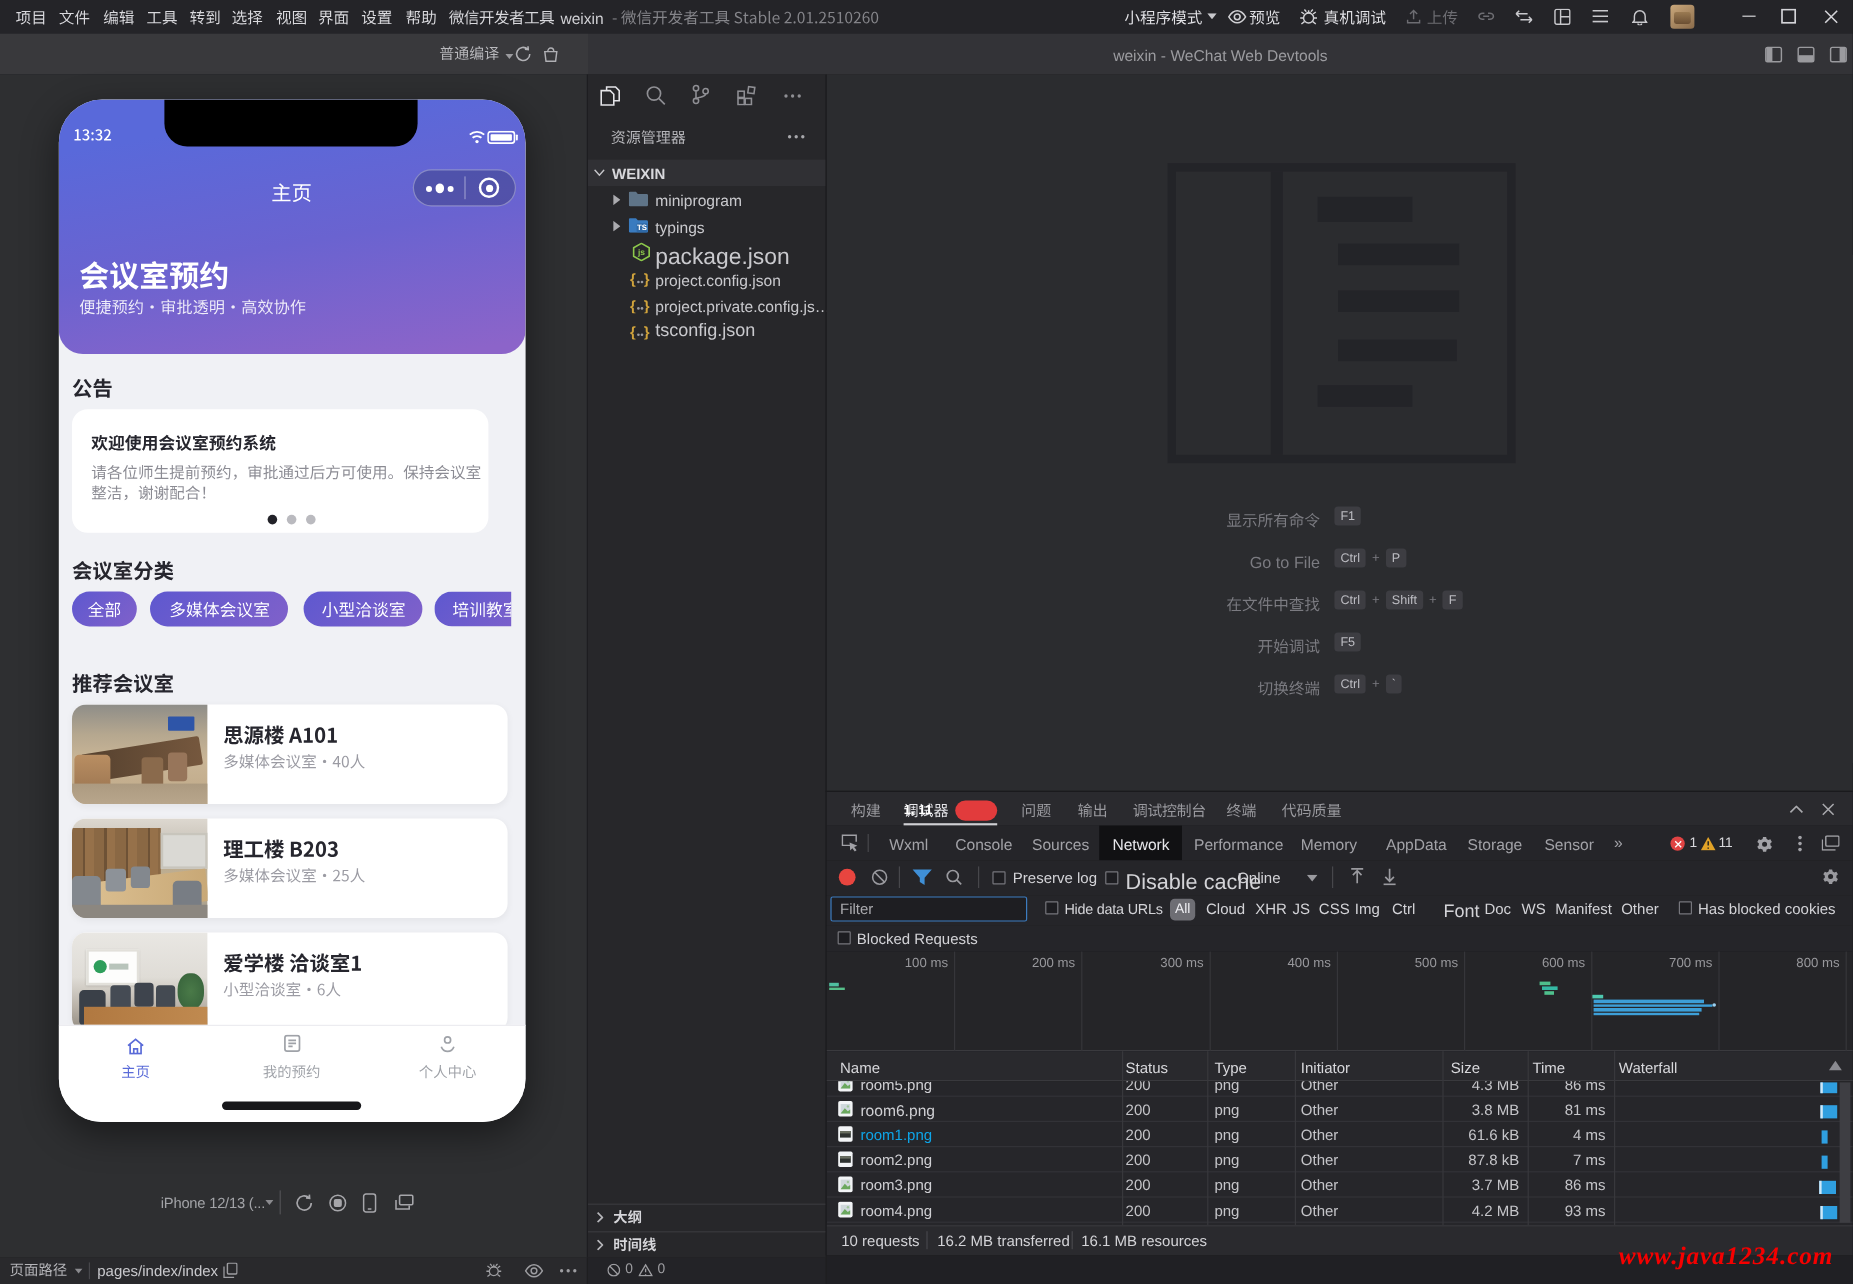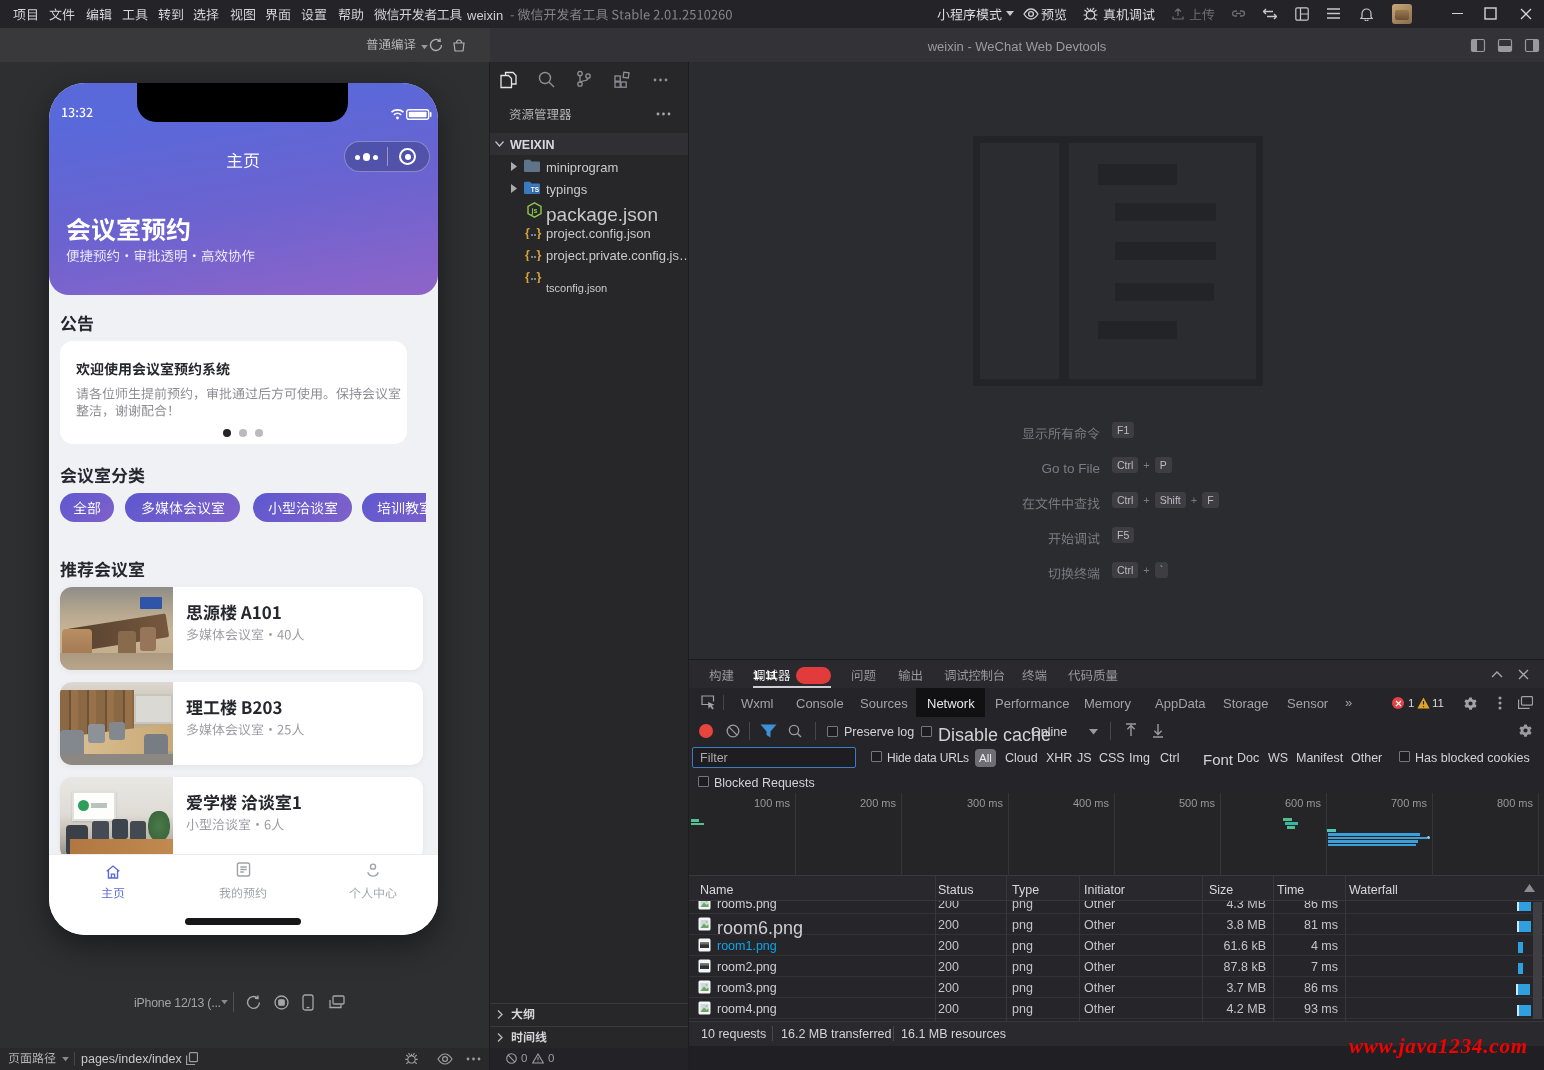--- a/index.html
+++ b/index.html
@@ -646,21 +646,21 @@
     <circle cx="7" cy="9" r="1.1" fill="#9a9a9e"></circle>
     <circle cx="10" cy="9" r="1.1" fill="#9a9a9e"></circle>
   </svg>
 <div class="tx" style="left:546px;top:248.6px;font-size:13px;color:#c9c9cd;font-weight:400">project.private.config.js…</div>
 <svg class="a" style="left:525px;top:270px" width="17" height="13" viewBox="0 0 17 13">
     <text x="0" y="11" font-family="Liberation Sans" font-size="12.5" font-weight="bold" fill="#d0a33c">{</text>
     <text x="11.5" y="11" font-family="Liberation Sans" font-size="12.5" font-weight="bold" fill="#d0a33c">}</text>
     <circle cx="7" cy="9" r="1.1" fill="#9a9a9e"></circle>
     <circle cx="10" cy="9" r="1.1" fill="#9a9a9e"></circle>
   </svg>
-<div class="tx" style="left:546px;top:283px;font-size:11px;color:#c9c9cd;font-weight:400">tsconfig.json</div>
+<div class="tx" style="left:546px;top:268px;font-size:15px;color:#c9c9cd;font-weight:400">tsconfig.json</div>
 <div class="a" style="left:490px;top:1003px;width:198px;height:1px;background:#3a3a3e"></div>
 <svg class="a" style="left:497px;top:1010px" width="6" height="9" viewBox="0 0 6 9" fill="none" stroke="#b6b6ba" stroke-width="1.4">
     <path d="M1 0.5 5 4.5 1 8.5"></path>
   </svg>
 <svg width="24.0" height="12.0" viewBox="0 0 2000 1000" preserveAspectRatio="none" style="position:absolute;overflow:visible;left:511.0px;top:1008.4px" fill="#d6d6da">
     <g transform="translate(0 880) scale(1 -1)">
       <path transform="translate(0 0)" d="M432 849C431 767 432 674 422 580H56V456H402C362 283 267 118 37 15C72 -11 108 -54 127 -86C340 16 448 172 503 340C581 145 697 -2 879 -86C898 -52 938 1 968 27C780 103 659 261 592 456H946V580H551C561 674 562 766 563 849Z"></path>
       <path transform="translate(1000 0)" d="M32 68 53 -46C147 -21 268 9 382 39L372 139C247 111 117 84 32 68ZM58 413C73 421 98 428 186 438C154 389 125 352 110 336C79 300 58 277 32 271C45 241 64 187 69 165C95 179 136 191 379 238C377 262 379 307 382 338L222 311C287 391 349 484 399 576V-87H510V84C534 70 564 51 578 39C611 94 644 161 674 235C696 180 714 128 727 85L815 136C795 202 762 283 723 368C753 458 779 553 801 647L705 665C692 608 678 550 661 494C638 540 613 586 589 628L510 585V696H824V45C824 31 819 26 805 26C791 26 748 25 706 28C721 0 736 -47 741 -76C810 -76 857 -74 890 -56C924 -39 934 -9 934 44V802H399V583L302 643C286 608 268 574 250 541L166 534C221 615 275 713 312 805L201 857C167 740 101 614 79 582C58 549 41 528 20 522C34 491 52 436 58 413ZM510 580C546 514 584 438 619 362C587 273 550 190 510 124Z"></path>
     </g>
   </svg>
@@ -967,21 +967,21 @@
     <div class="tx" style="right:206px;top:-3px;font-size:12.5px;color:#c5c5c9">86 ms</div>
     <div class="a" style="left:0;top:13px;width:855px;height:21px;border-bottom:1px solid #323237"></div>
     <div class="a" style="left:9px;top:16px;width:13px;height:14px">
       <svg width="13" height="14" viewBox="0 0 13 14" style="position:absolute;left:0;top:0">
         <rect x="0.5" y="0.5" width="12" height="13" rx="1.5" fill="#f2f4f6"></rect>
         <rect x="2.5" y="3" width="8" height="8" fill="#cfd8dc"></rect>
         <path d="M2.5 11 L6 6.5 8.5 9 10.5 7.5 V11 Z" fill="#6aa85e"></path>
         <circle cx="8.6" cy="5" r="1" fill="#9ec49a"></circle>
       </svg>
     </div>
-    <div class="tx" style="left:28px;top:18px;font-size:18px;color:#cfcfd3">room6.png</div>
+    <div class="tx" style="left:28px;top:18px;font-size:13px;color:#cfcfd3">room6.png</div>
     <div class="tx" style="left:249px;top:18px;font-size:12.5px;color:#c5c5c9">200</div>
     <div class="tx" style="left:323px;top:18px;font-size:12.5px;color:#c5c5c9">png</div>
     <div class="tx" style="left:395px;top:18px;font-size:12.5px;color:#c5c5c9">Other</div>
     <div class="tx" style="right:278px;top:18px;font-size:12.5px;color:#c5c5c9">3.8 MB</div>
     <div class="tx" style="right:206px;top:18px;font-size:12.5px;color:#c5c5c9">81 ms</div>
     <div class="a" style="left:0;top:34px;width:855px;height:21px;border-bottom:1px solid #323237"></div>
     <div class="a" style="left:9px;top:37px;width:13px;height:14px">
       <svg width="13" height="14" viewBox="0 0 13 14" style="position:absolute;left:0;top:0">
         <rect x="0.5" y="0.5" width="12" height="13" rx="1.5" fill="#f2f4f6"></rect>
         <rect x="2" y="4.5" width="9" height="5.5" fill="#2e3230"></rect>

